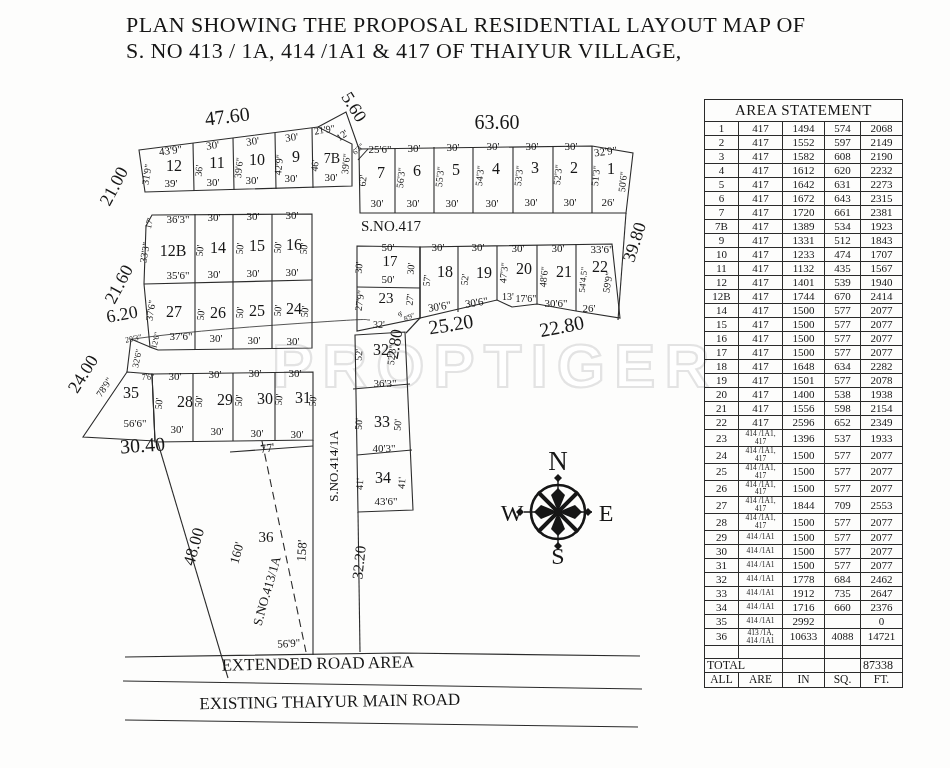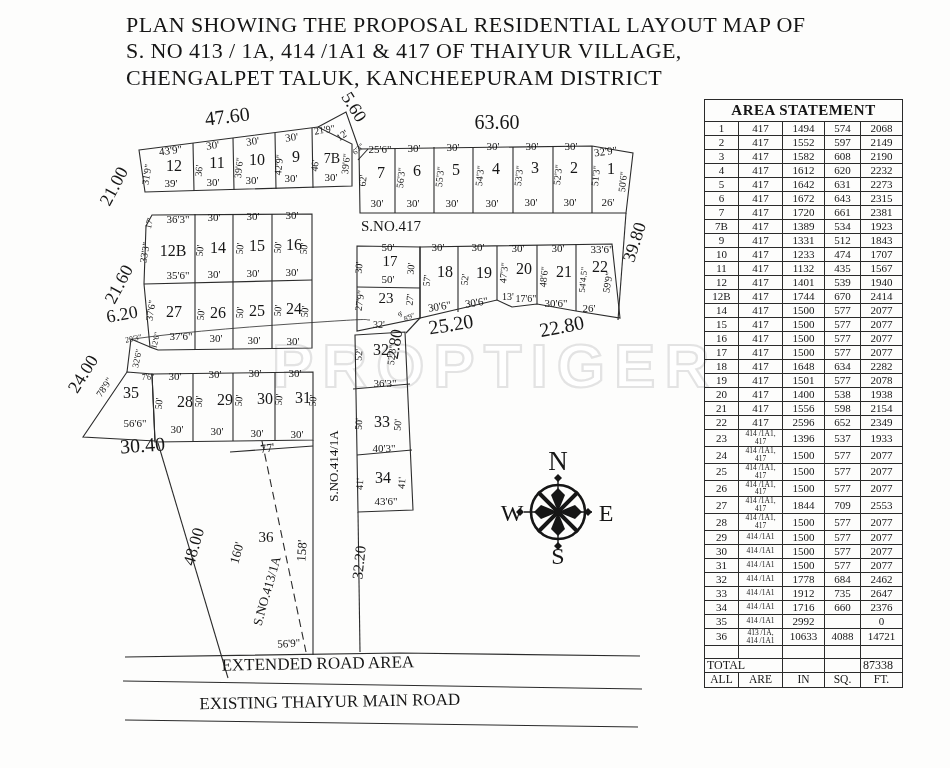--- a/index.html
+++ b/index.html
@@ -9,39 +9,38 @@
        font-size:62px;font-weight:700;letter-spacing:9px;color:#ffffff;
        -webkit-text-stroke:2.2px #e3e3e3;z-index:0;user-select:none;}
   #title{position:absolute;left:113px;top:12px;font-size:22px;line-height:1.2;
        letter-spacing:0.4px;z-index:3;margin-left:13px;}
   svg#map{position:absolute;left:0;top:0;z-index:2;}
   svg text{font-family:"Liberation Serif",serif;fill:#161616;}
   #tablewrap{position:absolute;left:704px;top:99px;width:198px;z-index:3;}
   table{border-collapse:collapse;width:100%;table-layout:fixed;}
   td,th{border:1px solid #2a2a2a;text-align:center;font-size:11px;padding:0;
         line-height:1.15;white-space:pre-line;font-family:"Liberation Serif",serif;}
-  th.tabletitle{font-size:15px;letter-spacing:0.5px;font-weight:bold;padding:2px 0;}
+  th.tabletitle{font-size:15px;letter-spacing:0.5px;font-weight:normal;padding:2px 0;}
   tr.colhead td{font-size:11.5px;padding:1px 0;}
   td{height:13px;}
   td.sno-sm{font-size:7.5px;line-height:1.05;}
   tr.emptyrow td{height:12px;}
   tr.totalrow td{font-size:12px;text-align:left;padding-left:2px;}
   tr.totalrow td.num{text-align:left;}
   tr.unitsrow td{font-size:11.5px;}
   col.c0{width:34px}col.c1{width:44px}col.c2{width:42px}col.c3{width:36px}col.c4{width:42px}
 </style>
 </head>
 <body>
 
 <div id="watermark">PROPTIGER</div>
 
 <div id="title">
   <div>PLAN SHOWING THE PROPOSAL RESIDENTIAL LAYOUT MAP OF</div>
   <div>S. NO 413 / 1A, 414 /1A1 &amp; 417 OF THAIYUR VILLAGE,</div>
-  <div>CHENGALPET TALUK, KANCHEEPURAM DISTRICT</div>
 </div>
 
 <svg id="map" width="950" height="768" viewBox="0 0 950 768">
 
   <g stroke="#2b2b2b" stroke-width="1.1" fill="none">
 
     <path d="M139,150 L318,127 L352,144 L352,186 L145,192 Z"></path>
     <path d="M193,143 L194,191 M233,138 L234,190 M275,133 L276,189 M312,128 L313,188"></path>
 
     <path d="M318,127 L346,112 L359,149"></path>

